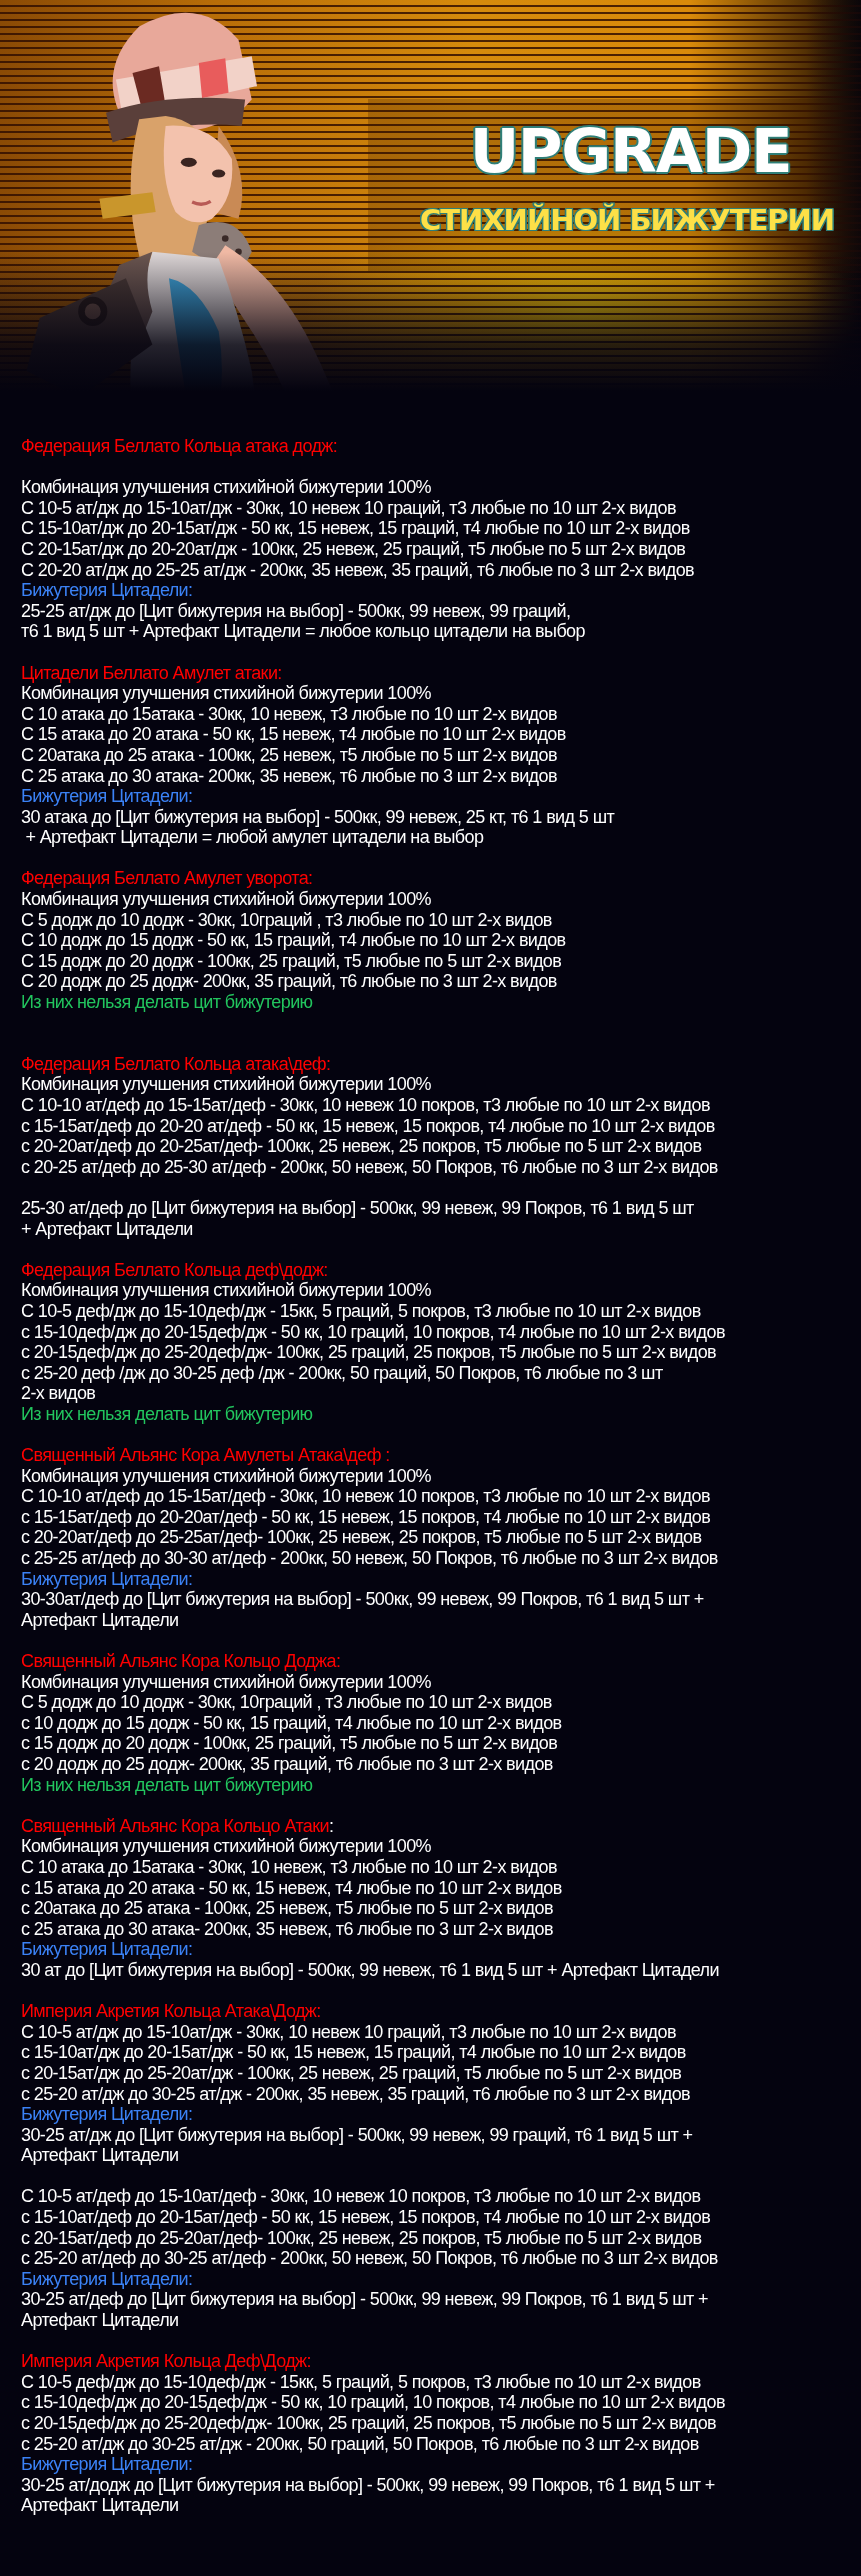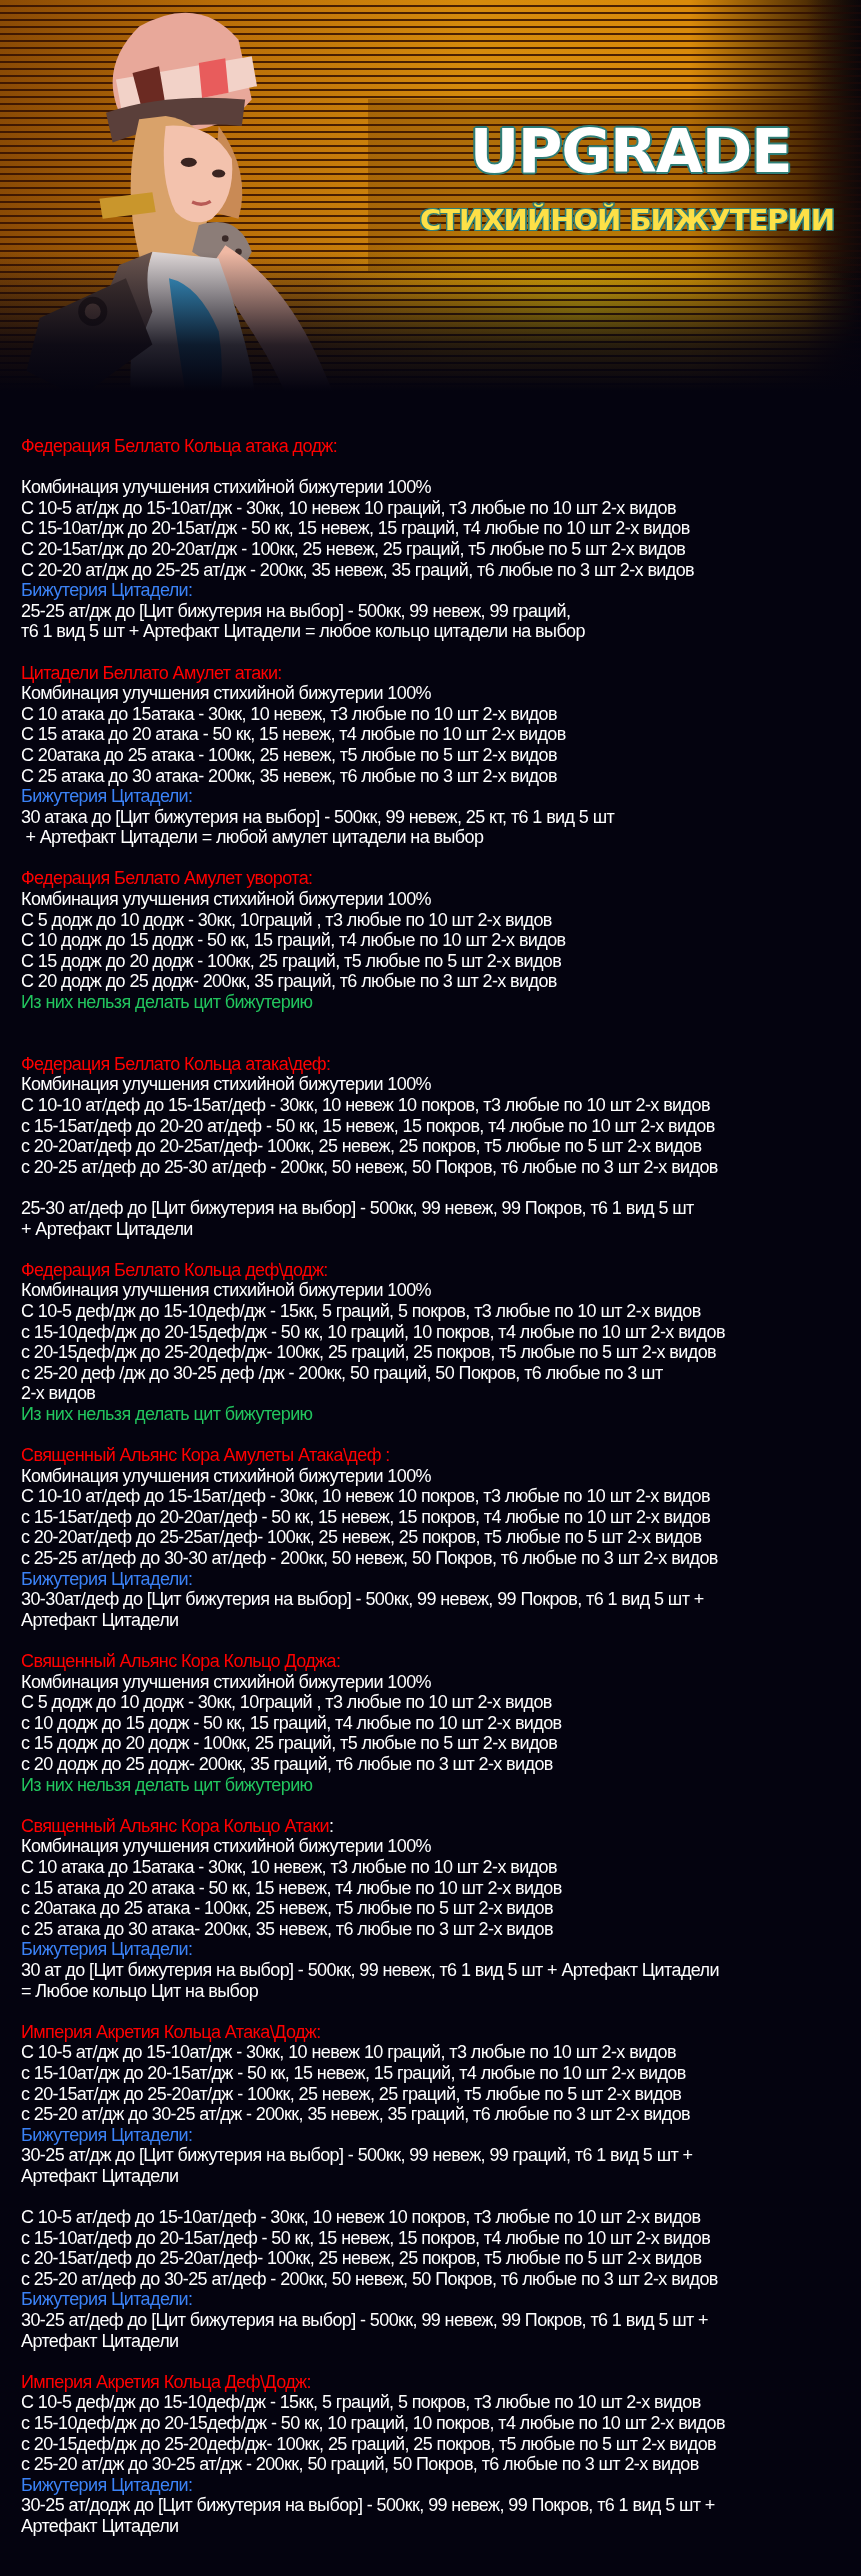--- a/index.html
+++ b/index.html
@@ -183,21 +183,20 @@
   <div class="line blank"></div>
 
   <div class="line h"><span>Священный Альянс Кора Кольцо Атаки</span><span class="colon-white">:</span></div>
   <div class="line">Комбинация улучшения стихийной бижутерии 100%</div>
   <div class="line">С 10 атака до 15атака - 30кк, 10 невеж, т3 любые по 10 шт 2-х видов</div>
   <div class="line">с 15 атака до 20 атака  - 50 кк, 15 невеж, т4 любые по 10 шт 2-х видов</div>
   <div class="line">с 20атака до 25 атака - 100кк, 25 невеж, т5 любые по 5 шт 2-х видов</div>
   <div class="line">с 25 атака до 30 атака- 200кк, 35 невеж, т6 любые по 3 шт 2-х видов</div>
   <div class="line y">Бижутерия Цитадели:</div>
   <div class="line">30 ат до [Цит бижутерия на выбор] - 500кк, 99 невеж, т6 1 вид 5 шт + Артефакт Цитадели</div>
-  <div class="line">= Любое кольцо Цит на выбор</div>
   <div class="line blank"></div>
 
   <div class="line h">Империя Акретия Кольца Атака\Додж:</div>
   <div class="line">С 10-5 ат/дж до 15-10ат/дж - 30кк, 10 невеж 10 граций, т3 любые по 10 шт 2-х видов</div>
   <div class="line">с 15-10ат/дж до 20-15ат/дж - 50 кк, 15 невеж, 15 граций, т4 любые по 10 шт 2-х видов</div>
   <div class="line">с 20-15ат/дж до 25-20ат/дж - 100кк, 25 невеж, 25 граций, т5 любые по 5 шт 2-х видов</div>
   <div class="line">с 25-20 ат/дж до 30-25 ат/дж - 200кк, 35 невеж, 35 граций, т6 любые по 3 шт 2-х видов</div>
   <div class="line y">Бижутерия Цитадели:</div>
   <div class="line">30-25 ат/дж до [Цит бижутерия на выбор] - 500кк, 99 невеж, 99 граций, т6 1 вид 5 шт +</div>
   <div class="line">Артефакт Цитадели</div>

